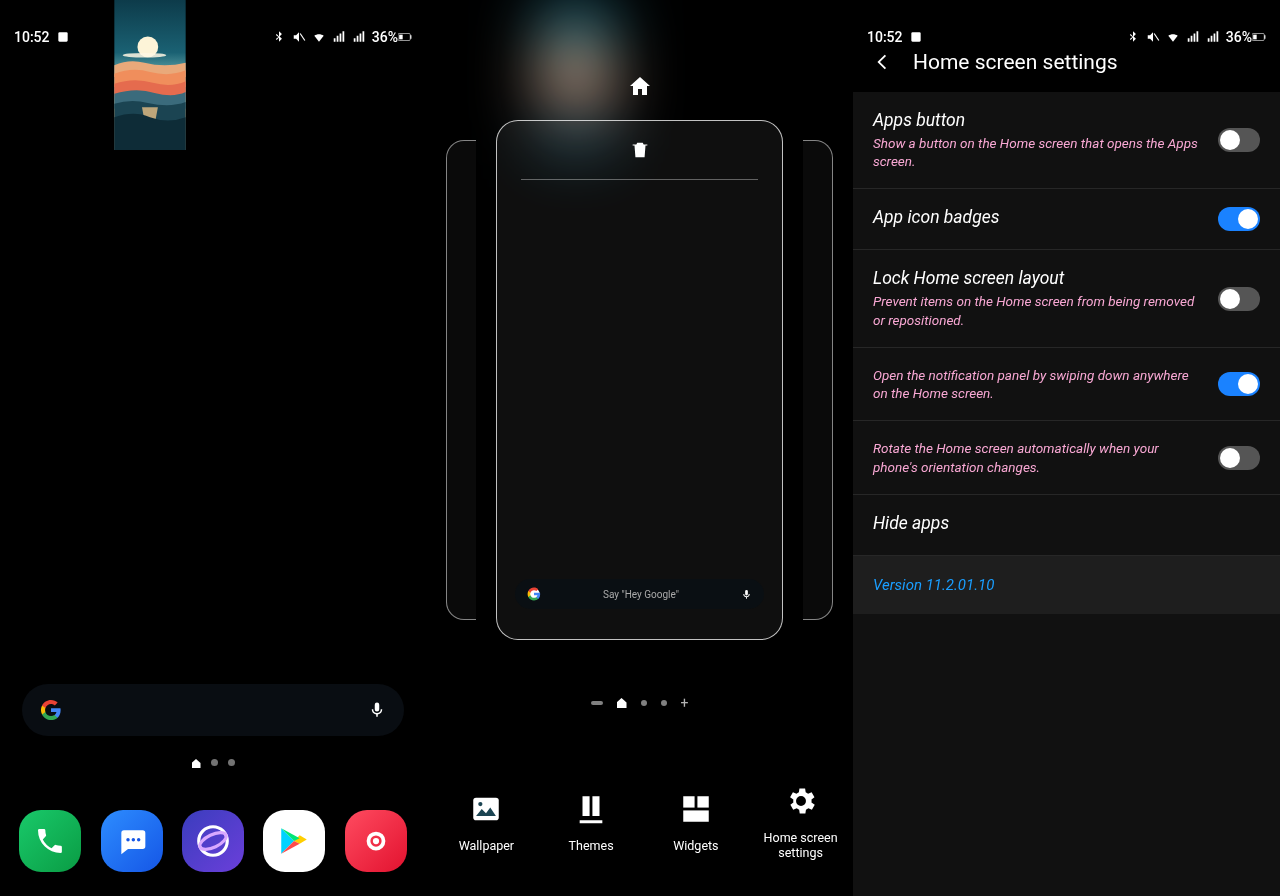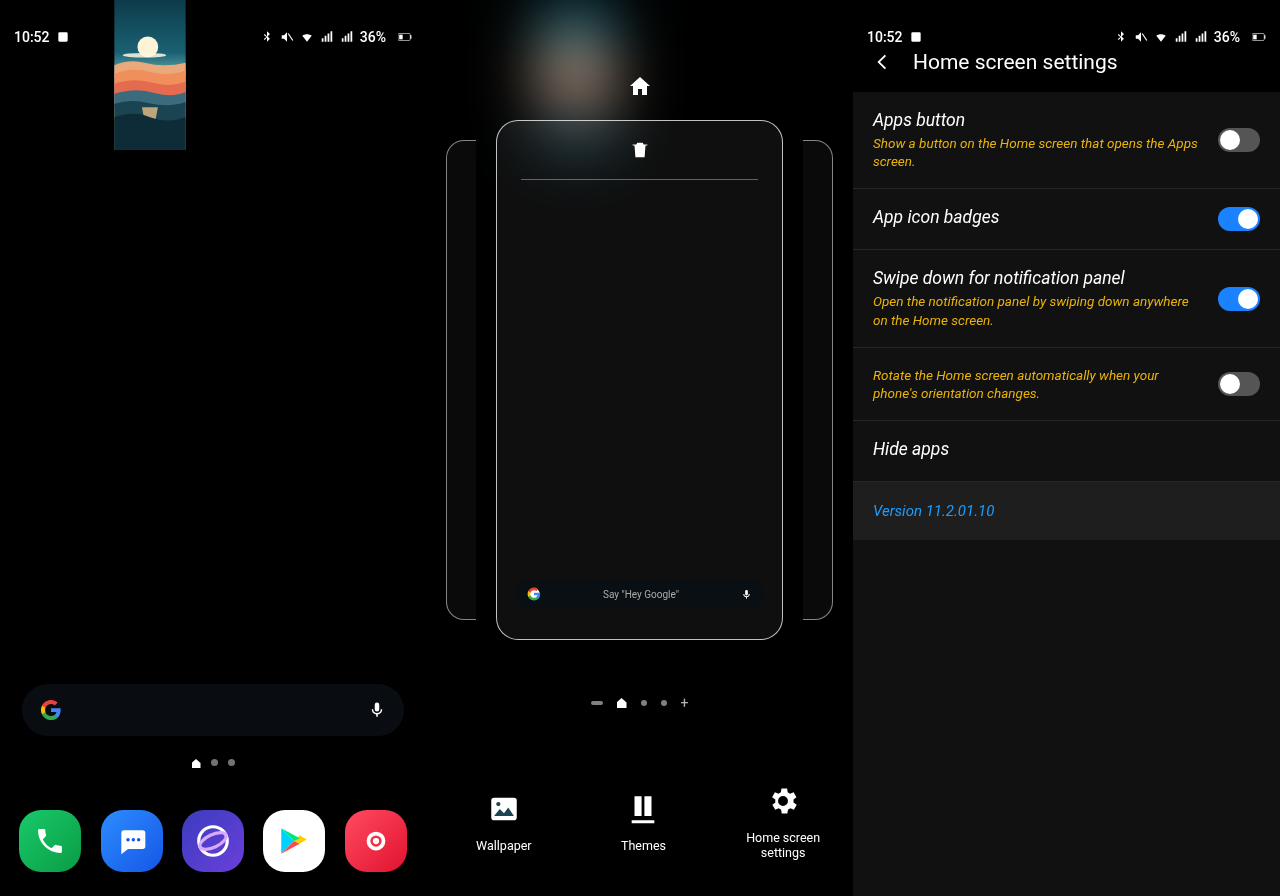--- a/index.html
+++ b/index.html
@@ -10,21 +10,21 @@
   .phone3 { width:427px; background:#000; color:#fff; display:flex; flex-direction:column; }
 
   
   .wallpaper { position:absolute; inset:0; }
   .wallpaper.blur { filter: blur(28px) brightness(0.95); transform:scale(1.1); }
 
   
   .statusbar { position:absolute; top:0; left:0; right:0; height:34px; display:flex; align-items:center; justify-content:space-between; padding:0 14px; color:#fff; font-size:14px; font-weight:500; z-index:50;margin-top:20px; }
   .statusbar .left, .statusbar .right { display:flex; align-items:center; gap:6px; }
   .statusbar svg { width:14px; height:14px; fill:#fff; }
-  .statusbar .battery { display:flex; align-items:center; gap:12px; }
+  .statusbar .battery { display:flex; align-items:center; gap:0; }
 
   
   .search-pill { position:absolute; left:22px; right:22px; bottom:160px; height:52px; background:rgba(10,15,20,0.88); border-radius:26px; display:flex; align-items:center; padding:0 18px; justify-content:space-between; z-index:20; }
   .g-logo { width:22px; height:22px; }
   .mic { width:18px; height:18px; fill:#fff; }
   .pager-dots { position:absolute; bottom:128px; left:0; right:0; display:flex; justify-content:center; gap:10px; z-index:20; }
   .pager-dots .dot { width:7px; height:7px; border-radius:50%; background:rgba(255,255,255,0.45); }
   .pager-dots .dot.home-shape { width:9px; height:9px; background:#fff; clip-path: polygon(50% 0, 100% 45%, 100% 100%, 0 100%, 0 45%); border-radius:0; }
   .dock { position:absolute; bottom:24px; left:0; right:0; display:flex; justify-content:space-evenly; align-items:center; z-index:20; }
   .app-icon { width:62px; height:62px; border-radius:22px; display:flex; align-items:center; justify-content:center; }
@@ -58,21 +58,21 @@
   .editor-action svg{width:34px;height:34px;fill:#fff;}
 
   
   .settings-header{ padding:50px 18px 18px; display:flex; align-items:center; gap:20px; }
   .settings-header svg{width:22px;height:22px;fill:#fff;}
   .settings-header .title{font-size:21px;}
   .settings-list{ flex:1; overflow:hidden; background:#111;font-style:italic;}
   .setting-item{ padding:18px 20px; border-bottom:1px solid #272727; display:flex; gap:16px; align-items:center; background:#111;}
   .setting-item .txt{flex:1;}
   .setting-item .lbl{font-size:17.5px; color:#fff; margin-bottom:4px;}
-  .setting-item .desc{font-size:13.5px; color:#eab308; line-height:1.35;}
+  .setting-item .desc{font-size:13.5px; color:#f9a8d4; line-height:1.35;}
   .toggle{ width:42px; height:24px; border-radius:12px; position:relative; flex-shrink:0;}
   .toggle .knob{position:absolute;top:2px;width:20px;height:20px;border-radius:50%;background:#fff;}
   .toggle.on{background:#1a82ff;} .toggle.on .knob{right:2px;}
   .toggle.off{background:#555;} .toggle.off .knob{left:2px;}
   .about-item{ padding:20px; background:#1e1e1e; }
   .about-item .lbl{font-size:17.5px;color:#fff;margin-bottom:6px;}
   .about-item .ver{font-size:15px;color:#1a9eff;}
 </style>
 </head>
 <body>
@@ -251,20 +251,30 @@
       <div class="ic">
           <svg viewBox="0 0 24 24">
             <path d="M6 3h5v14H6zM13 3h5v14h-5zM4 20h16v2H4z"></path>
           </svg>
         </div>
       <span>Themes</span>
     </div>
     <div class="editor-action">
       <div class="ic">
           <svg viewBox="0 0 24 24">
+            <rect x="3" y="3" width="8" height="8"></rect>
+            <rect x="13" y="3" width="8" height="8"></rect>
+            <rect x="3" y="13" width="18" height="8"></rect>
+          </svg>
+        </div>
+      <span>Widgets</span>
+    </div>
+    <div class="editor-action">
+      <div class="ic">
+          <svg viewBox="0 0 24 24">
             <path d="M19.4 13a7.5 7.5 0 000-2l2.1-1.6-2-3.5-2.5 1a7.4 7.4 0 00-1.7-1l-.4-2.7h-4l-.4 2.7a7.4 7.4 0 00-1.7 1l-2.5-1-2 3.5L6.6 11a7.5 7.5 0 000 2l-2.1 1.6 2 3.5 2.5-1a7.4 7.4 0 001.7 1l.4 2.7h4l.4-2.7a7.4 7.4 0 001.7-1l2.5 1 2-3.5zM12 15.5A3.5 3.5 0 1115.5 12 3.5 3.5 0 0112 15.5z"></path>
           </svg>
         </div>
       <span>Home screen settings</span>
     </div>
   </div>
 </div>
 
 <div class="phone phone3">
 
@@ -323,21 +333,29 @@
     <div class="setting-item">
       <div class="txt">
           <div class="lbl">App icon badges</div>
         </div>
       <div class="toggle on">
           <div class="knob"></div>
         </div>
     </div>
     <div class="setting-item">
       <div class="txt">
-          <div class="lbl">Swipe down for notification panel</div>
+          <div class="lbl">Lock Home screen layout</div>
+          <div class="desc">Prevent items on the Home screen from being removed or repositioned.</div>
+        </div>
+      <div class="toggle off">
+          <div class="knob"></div>
+        </div>
+    </div>
+    <div class="setting-item">
+      <div class="txt">
           <div class="desc">Open the notification panel by swiping down anywhere on the Home screen.</div>
         </div>
       <div class="toggle on">
           <div class="knob"></div>
         </div>
     </div>
     <div class="setting-item">
       <div class="txt">
           <div class="desc">Rotate the Home screen automatically when your phone's orientation changes.</div>
         </div>

